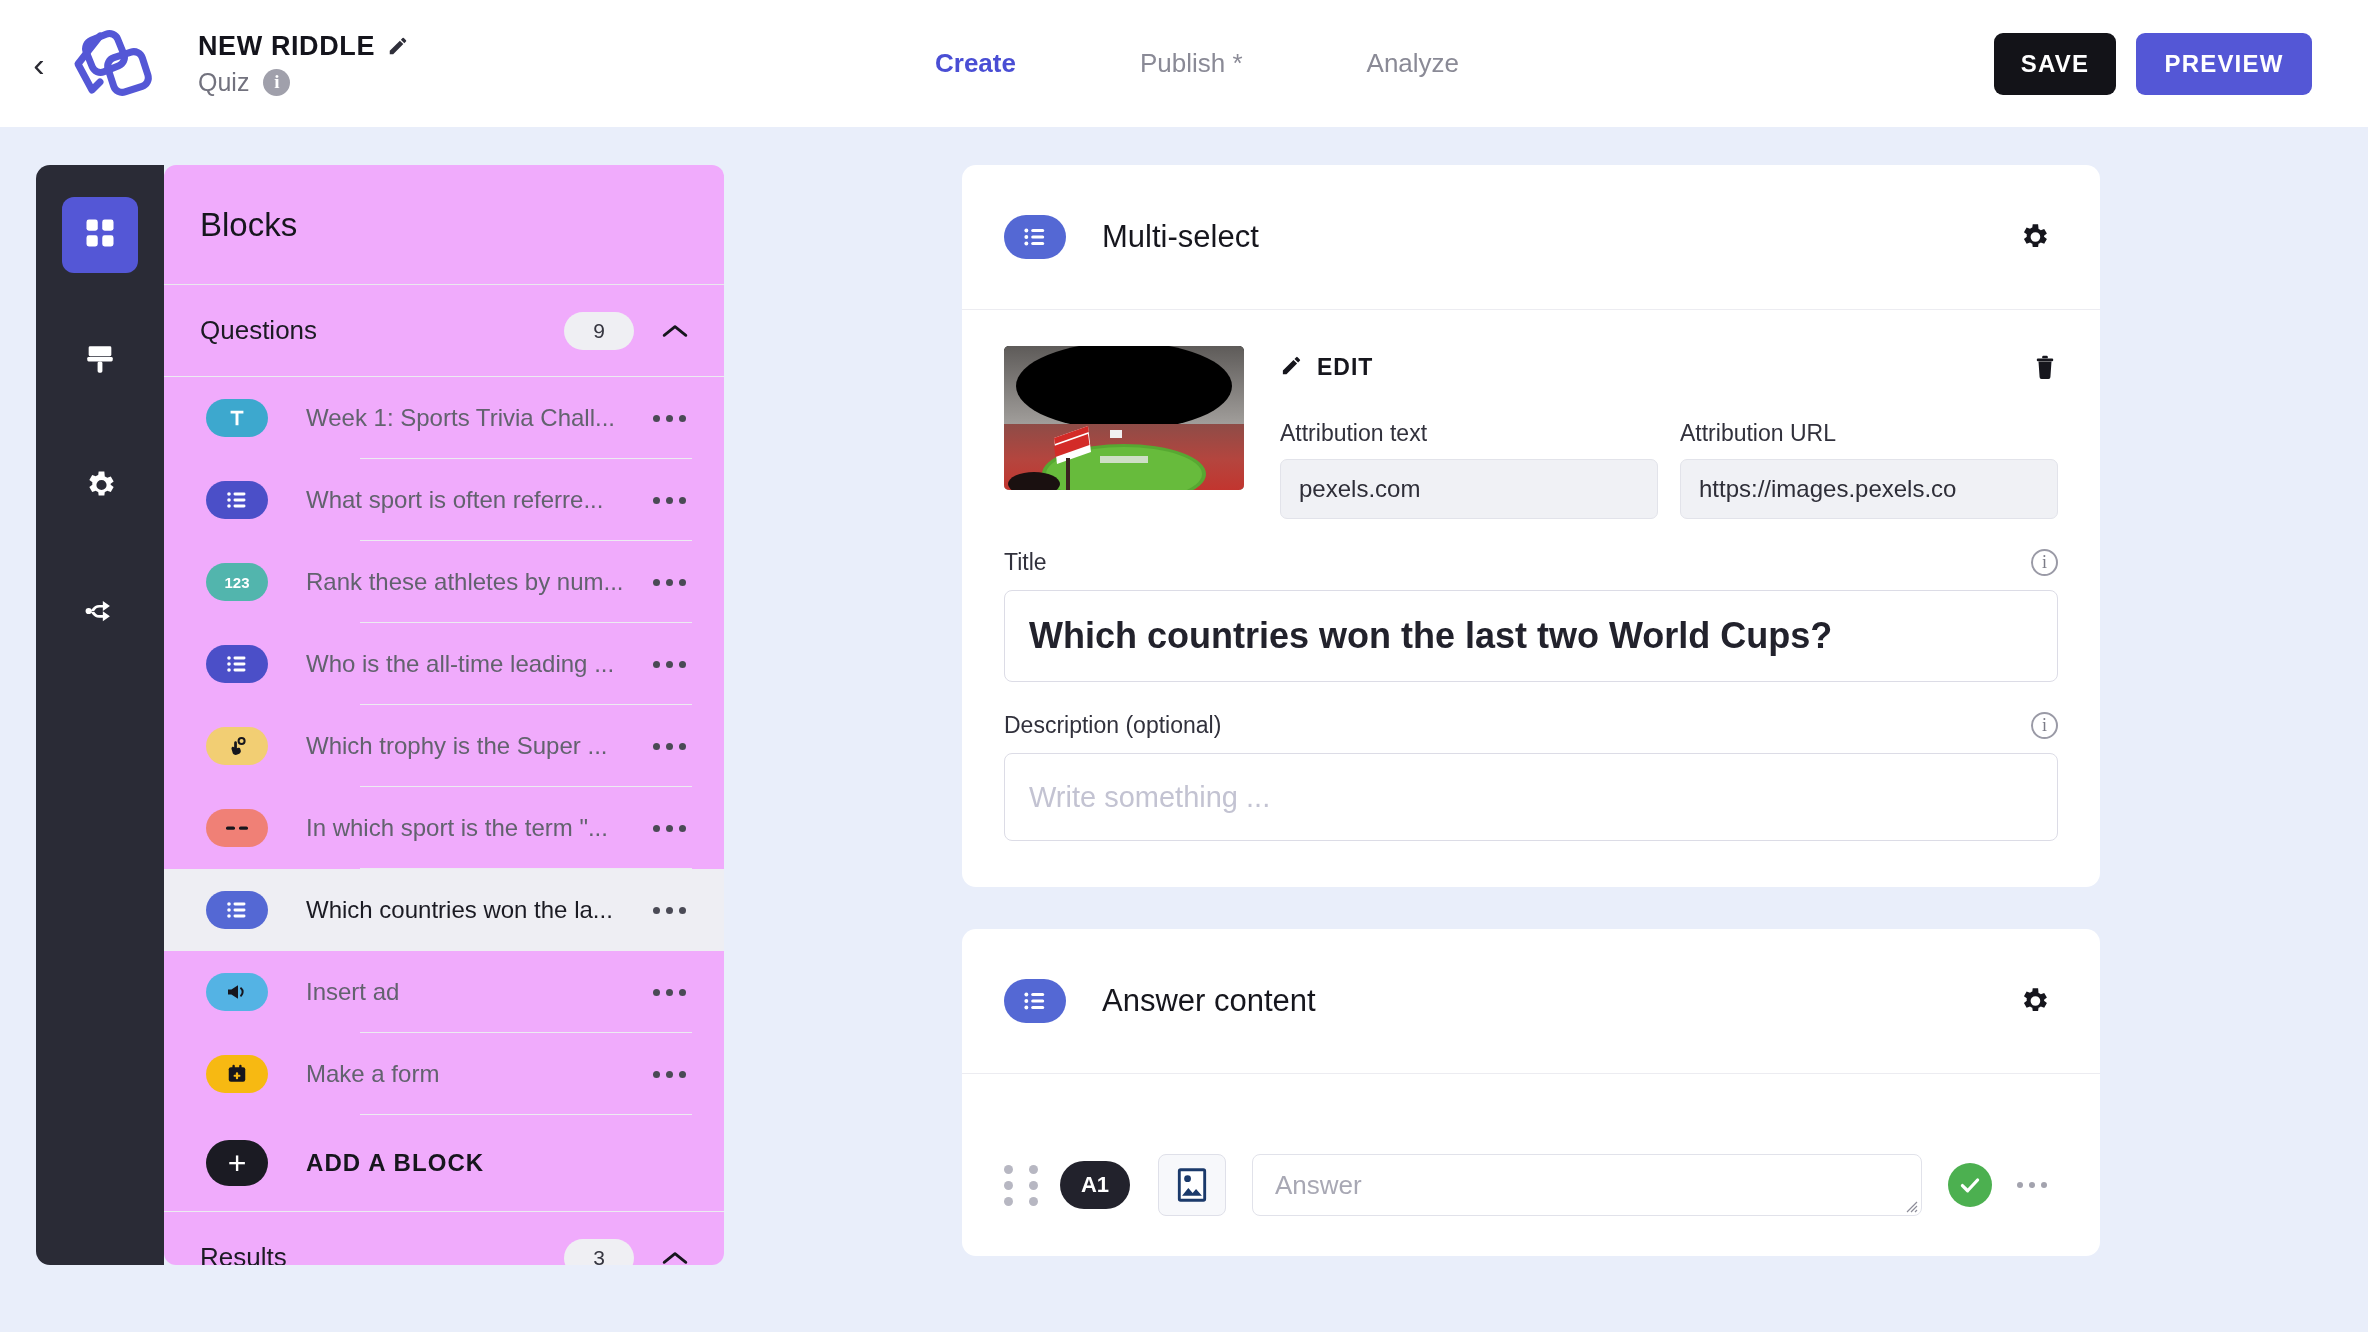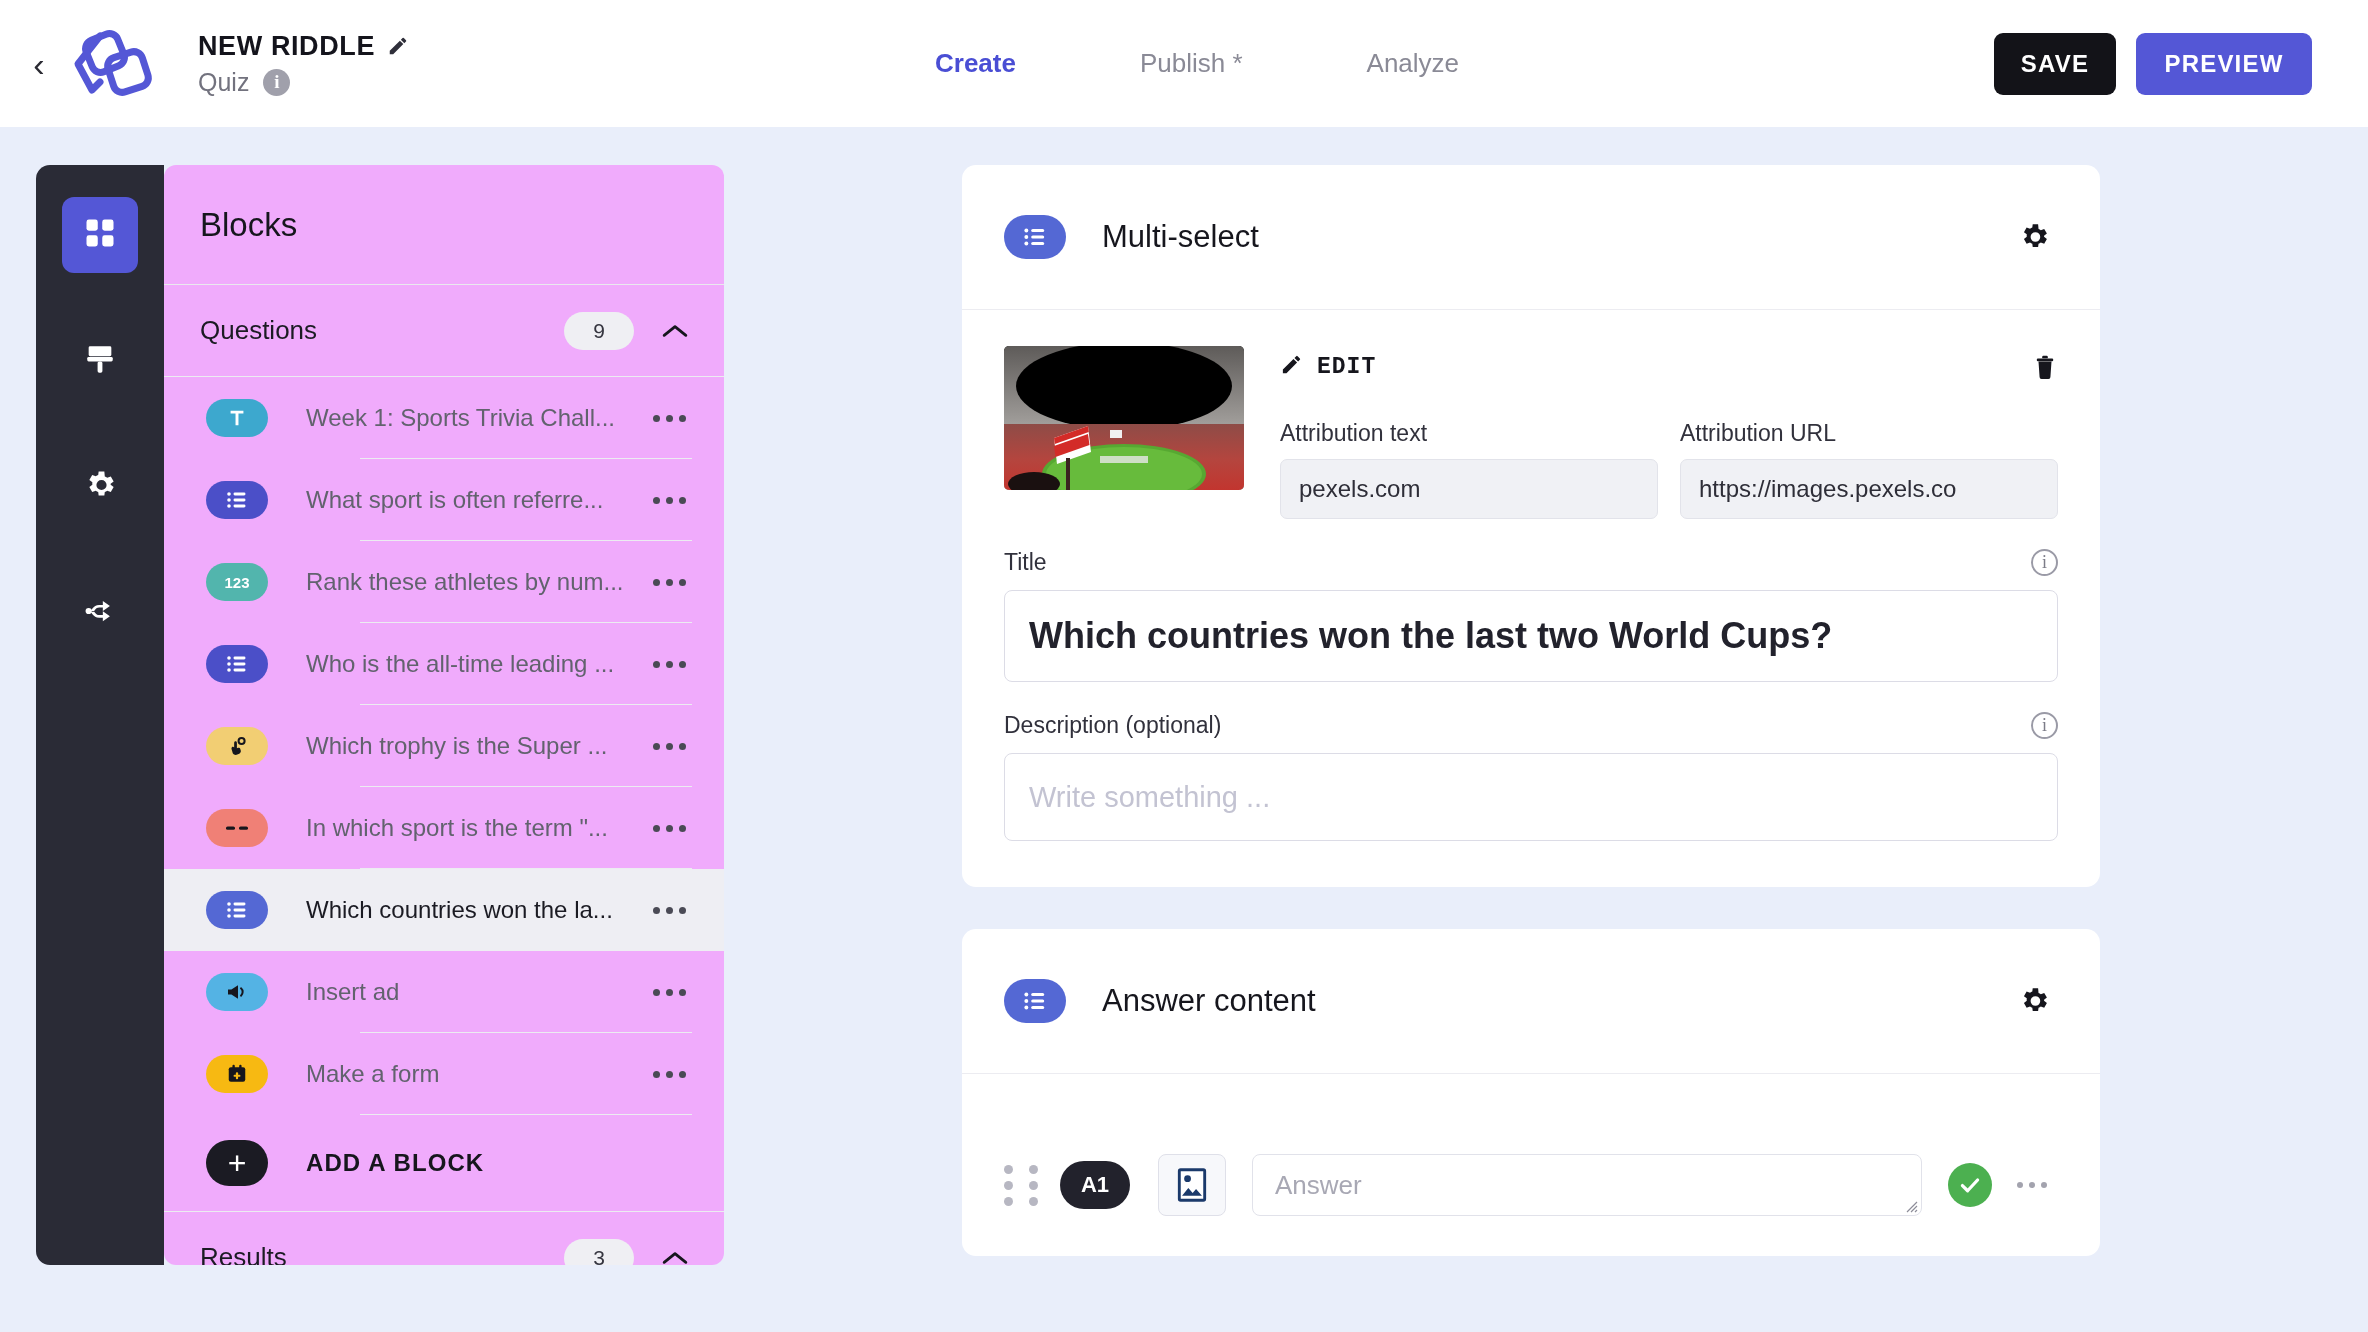--- a/index.html
+++ b/index.html
@@ -175,21 +175,21 @@
   .gear-btn { width: 44px; height: 44px; display:flex; align-items:center; justify-content:center; cursor:pointer; }
 
   .card-body { padding: 36px 42px 46px 42px; }
 
   .media-row { display: flex; gap: 36px; }
   .media-thumb {
     width: 240px; height: 144px; border-radius: 5px; overflow: hidden;
     flex-shrink: 0; position: relative; background: #151515;
   }
   .media-right { flex: 1; }
-  .media-actions { display: flex; align-items: center; height: 42px; font-family: Liberation Mono, monospace; }
+  .media-actions { display: flex; align-items: center; height: 42px; }
   .edit-link {
     display: flex; align-items: center; gap: 14px; cursor: pointer;
   }
   .edit-text { font-size: 23px; font-weight: bold; letter-spacing: 1px; color: #16161d; }
   .trash-btn { margin-left: auto; cursor: pointer; display:flex; }
 
   .attr-row { display: flex; gap: 22px; margin-top: 32px; }
   .attr-field { flex: 1; min-width: 0; }
   .field-label { font-size: 23px; color: #31313c; margin-bottom: 12px; display: block; }
   .input-soft {

